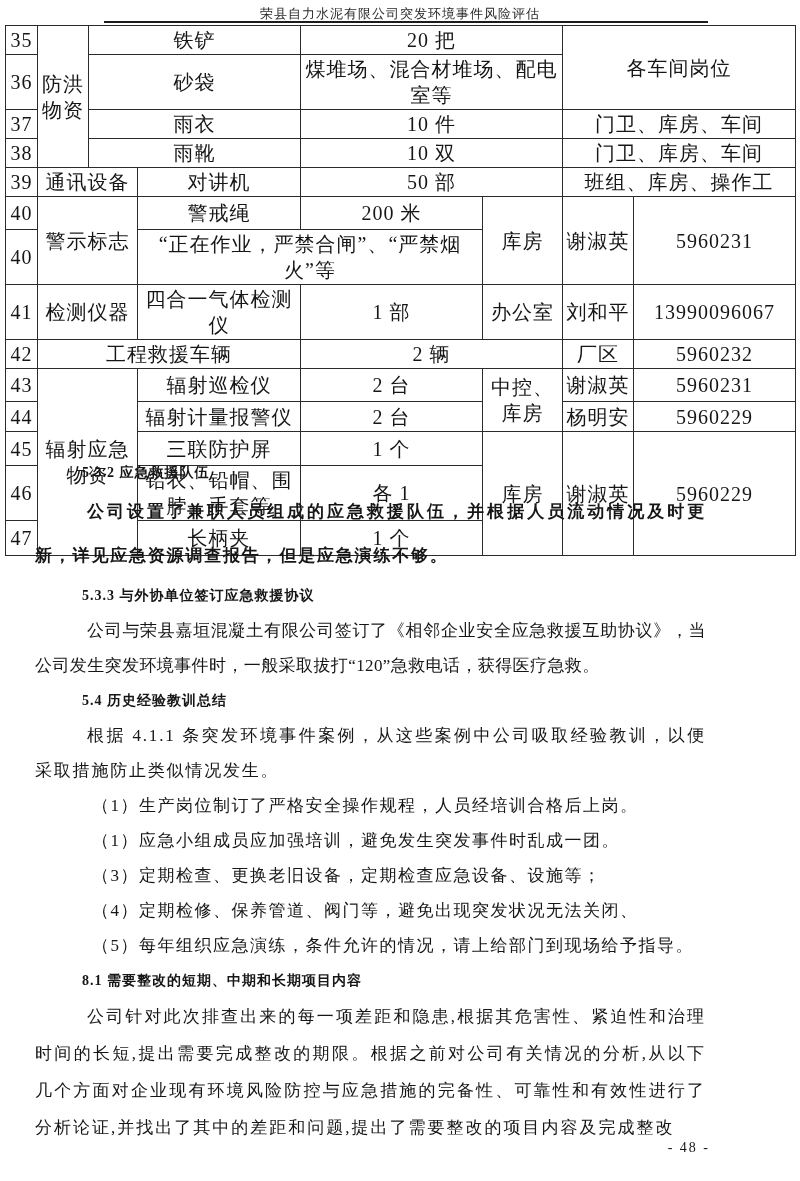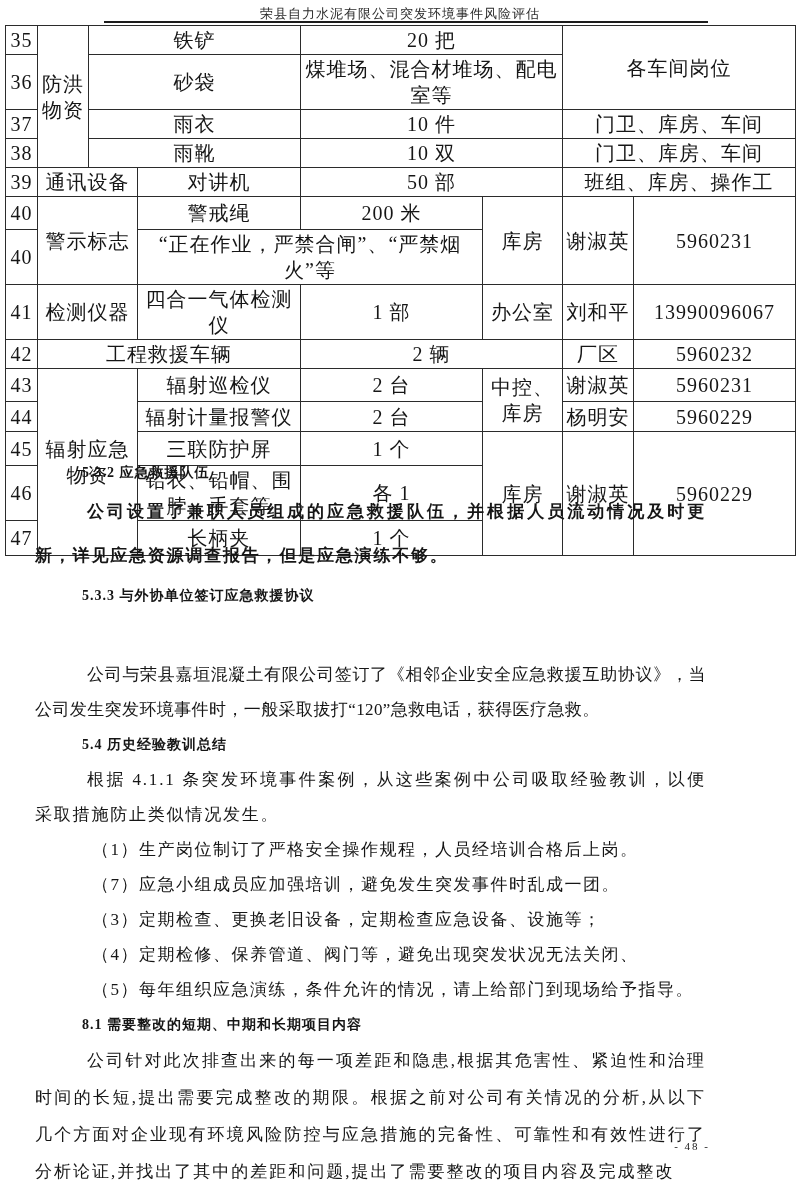--- a/index.html
+++ b/index.html
@@ -28,27 +28,27 @@
   .content{ position:absolute; top:455px; left:35px; width:671px; }
   .sec-heading{
     font-size:14px; font-weight:bold; letter-spacing:1px;
     line-height:35px; margin:0 0 0 47px;
   }
   .body-para{
     font-size:17px; line-height:35px; margin:0; text-align:justify;
     text-indent:52px; letter-spacing:1.8px;
   }
   .para-roomy{ line-height:44px;font-weight:bold; }
-  .para-tight{ letter-spacing:0.4px;margin-top:44px; }
+  .para-tight{ letter-spacing:0.4px; }
   .para-last{ line-height:37px; letter-spacing:2px; }
   .list-item{
     font-size:17px; line-height:35px; margin:0 0 0 57px; letter-spacing:1.5px;
   }
   .page-number{
-    position:absolute; top:1140px; right:90px; font-size:11px; letter-spacing:2px;
+    position:absolute; top:1140px; right:90px; font-size:14px; letter-spacing:2px;
   }
 </style>
 </head>
 <body>
 
 <div class="page-header-title">荣县自力水泥有限公司突发环境事件风险评估</div>
 <div class="header-rule"></div>
 
 <table class="res">
   <colgroup>
@@ -160,21 +160,21 @@
   </table>
 
 <div class="content">
   <div class="sec-heading">5.3.2 应急救援队伍</div>
   <p class="body-para para-roomy">公司设置了兼职人员组成的应急救援队伍，并根据人员流动情况及时更新，详见应急资源调查报告，但是应急演练不够。</p>
   <div class="sec-heading">5.3.3 与外协单位签订应急救援协议</div>
   <p class="body-para para-tight">公司与荣县嘉垣混凝土有限公司签订了《相邻企业安全应急救援互助协议》，当公司发生突发环境事件时，一般采取拔打“120”急救电话，获得医疗急救。</p>
   <div class="sec-heading">5.4 历史经验教训总结</div>
   <p class="body-para">根据 4.1.1 条突发环境事件案例，从这些案例中公司吸取经验教训，以便采取措施防止类似情况发生。</p>
   <div class="list-item">（1）生产岗位制订了严格安全操作规程，人员经培训合格后上岗。</div>
-  <div class="list-item">（7）应急小组成员应加强培训，避免发生突发事件时乱成一团。</div>
+  <div class="list-item">（1）应急小组成员应加强培训，避免发生突发事件时乱成一团。</div>
   <div class="list-item">（3）定期检查、更换老旧设备，定期检查应急设备、设施等；</div>
   <div class="list-item">（4）定期检修、保养管道、阀门等，避免出现突发状况无法关闭、</div>
   <div class="list-item">（5）每年组织应急演练，条件允许的情况，请上给部门到现场给予指导。</div>
   <div class="sec-heading">8.1 需要整改的短期、中期和长期项目内容</div>
   <p class="body-para para-last">公司针对此次排查出来的每一项差距和隐患,根据其危害性、紧迫性和治理时间的长短,提出需要完成整改的期限。根据之前对公司有关情况的分析,从以下几个方面对企业现有环境风险防控与应急措施的完备性、可靠性和有效性进行了分析论证,并找出了其中的差距和问题,提出了需要整改的项目内容及完成整改</p>
 </div>
 
 <div class="page-number">- 48 -</div>
 
 </body></html>

